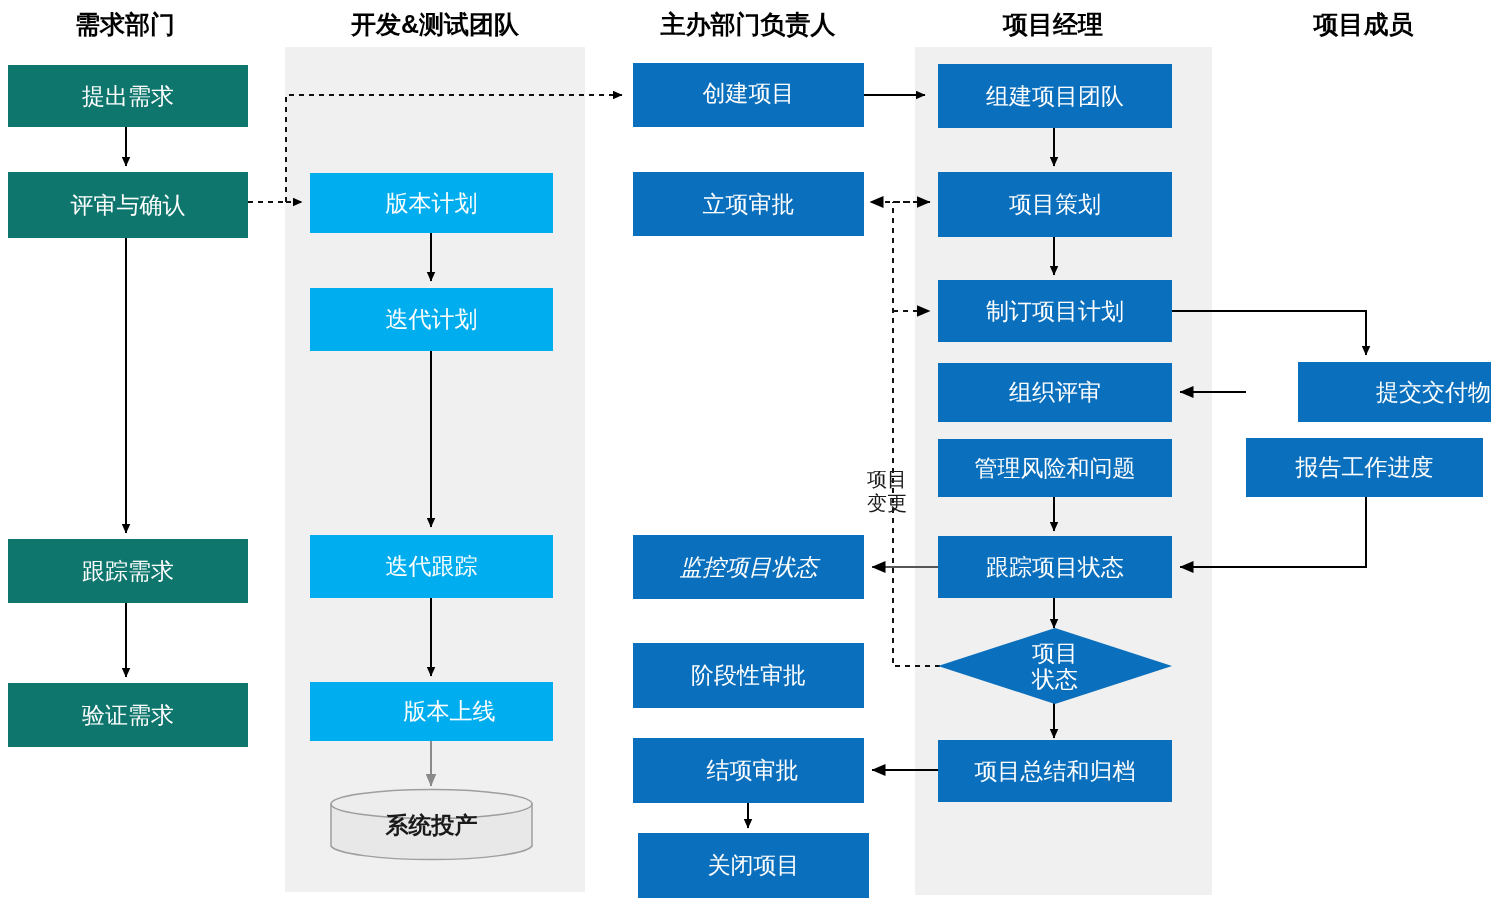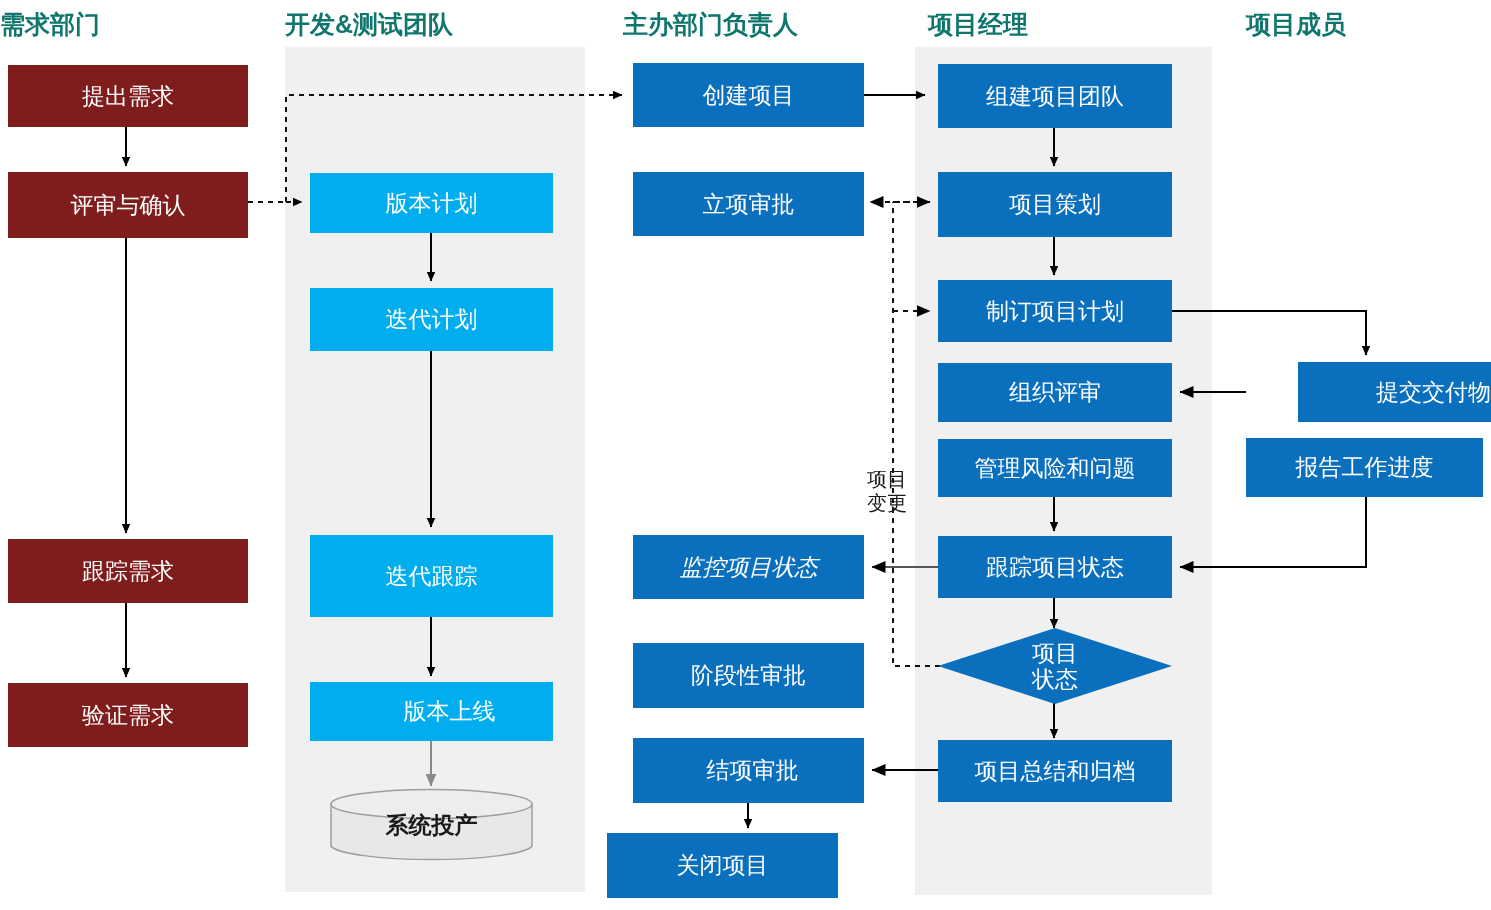--- a/index.html
+++ b/index.html
@@ -15,38 +15,38 @@
     overflow:hidden;
   }
   .lane-bg{
     position:absolute;
     background:#f0f0f0;
   }
   .lane-title{
     position:absolute;
     font-size:25px;
     font-weight:bold;
-    color:#0f766e;
-    text-align:left;
+    color:#000000;
+    text-align:center;
     white-space:nowrap;
     letter-spacing:0px;
   }
   .node{
     position:absolute;
     display:flex;
     align-items:center;
     justify-content:center;
     color:#ffffff;
     font-size:23px;
     line-height:1.15;
     text-align:center;
     box-sizing:border-box;
     white-space:nowrap;
   }
-  .node.green{background:#7f1d1d;}
+  .node.green{background:#0f766e;}
   .node.cyan{background:#00AEEF;}
   .node.blue{background:#0A6FBC;}
   .diamond{
     position:absolute;
     color:#ffffff;
     font-size:23px;
     line-height:1.15;
     text-align:center;
     display:flex;
     align-items:center;
@@ -170,51 +170,51 @@
   <div class="node green" style="left:8px;top:539px;width:240px;height:64px;">
     <span>跟踪需求</span>
   </div>
 
   <div class="node cyan" style="left:310px;top:173px;width:243px;height:60px;">
     <span>版本计划</span>
   </div>
   <div class="node cyan" style="left:310px;top:288px;width:243px;height:63px;">
     <span>迭代计划</span>
   </div>
-  <div class="node cyan" style="left:310px;top:535px;width:243px;height:82px;text-align:center;">
+  <div class="node cyan" style="left:310px;top:535px;width:243px;height:63px;text-align:center;">
     <span>迭代跟踪</span>
   </div>
   <div class="node cyan" style="left:310px;top:682px;width:243px;height:59px;padding-left:36px;">
     <span>版本上线</span>
   </div>
 
   <div class="cyl" style="left:330px;top:788px;width:203px;height:74px;">
     <svg width="203" height="74" viewBox="0 0 203 74" xmlns="http://www.w3.org/2000/svg">
       <path d="M1,16 L1,58 A101,15 0 0 0 202,58 L202,16 Z" fill="#E8E8E8" stroke="#9E9E9E" stroke-width="1.5"></path>
       <ellipse cx="101.5" cy="16" rx="100.5" ry="14.5" fill="#EDEDED" stroke="#9E9E9E" stroke-width="1.5"></ellipse>
     </svg>
     <div class="cyl-label">系统投产</div>
   </div>
 
-  <div class="node blue" style="left:633px;top:63px;width:231px;height:64px;">
+  <div class="node blue" style="left:633px;top:63px;width:231px;height:64px;font-family:Liberation Mono, monospace;">
     <span>创建项目</span>
   </div>
   <div class="node blue" style="left:633px;top:172px;width:231px;height:64px;">
     <span>立项审批</span>
   </div>
   <div class="node blue" style="left:633px;top:535px;width:231px;height:64px;font-style:italic;">
     <span>监控项目状态</span>
   </div>
   <div class="node blue" style="left:633px;top:643px;width:231px;height:65px;">
     <span>阶段性审批</span>
   </div>
   <div class="node blue" style="left:633px;top:738px;width:231px;height:65px;padding-left:8px;">
     <span>结项审批</span>
   </div>
-  <div class="node blue" style="left:607px;top:833px;width:231px;height:65px;">
+  <div class="node blue" style="left:638px;top:833px;width:231px;height:65px;">
     <span>关闭项目</span>
   </div>
 
   <div class="node blue" style="left:938px;top:64px;width:234px;height:64px;">
     <span>组建项目团队</span>
   </div>
   <div class="node blue" style="left:938px;top:172px;width:234px;height:65px;">
     <span>项目策划</span>
   </div>
   <div class="node blue" style="left:938px;top:280px;width:234px;height:62px;">

